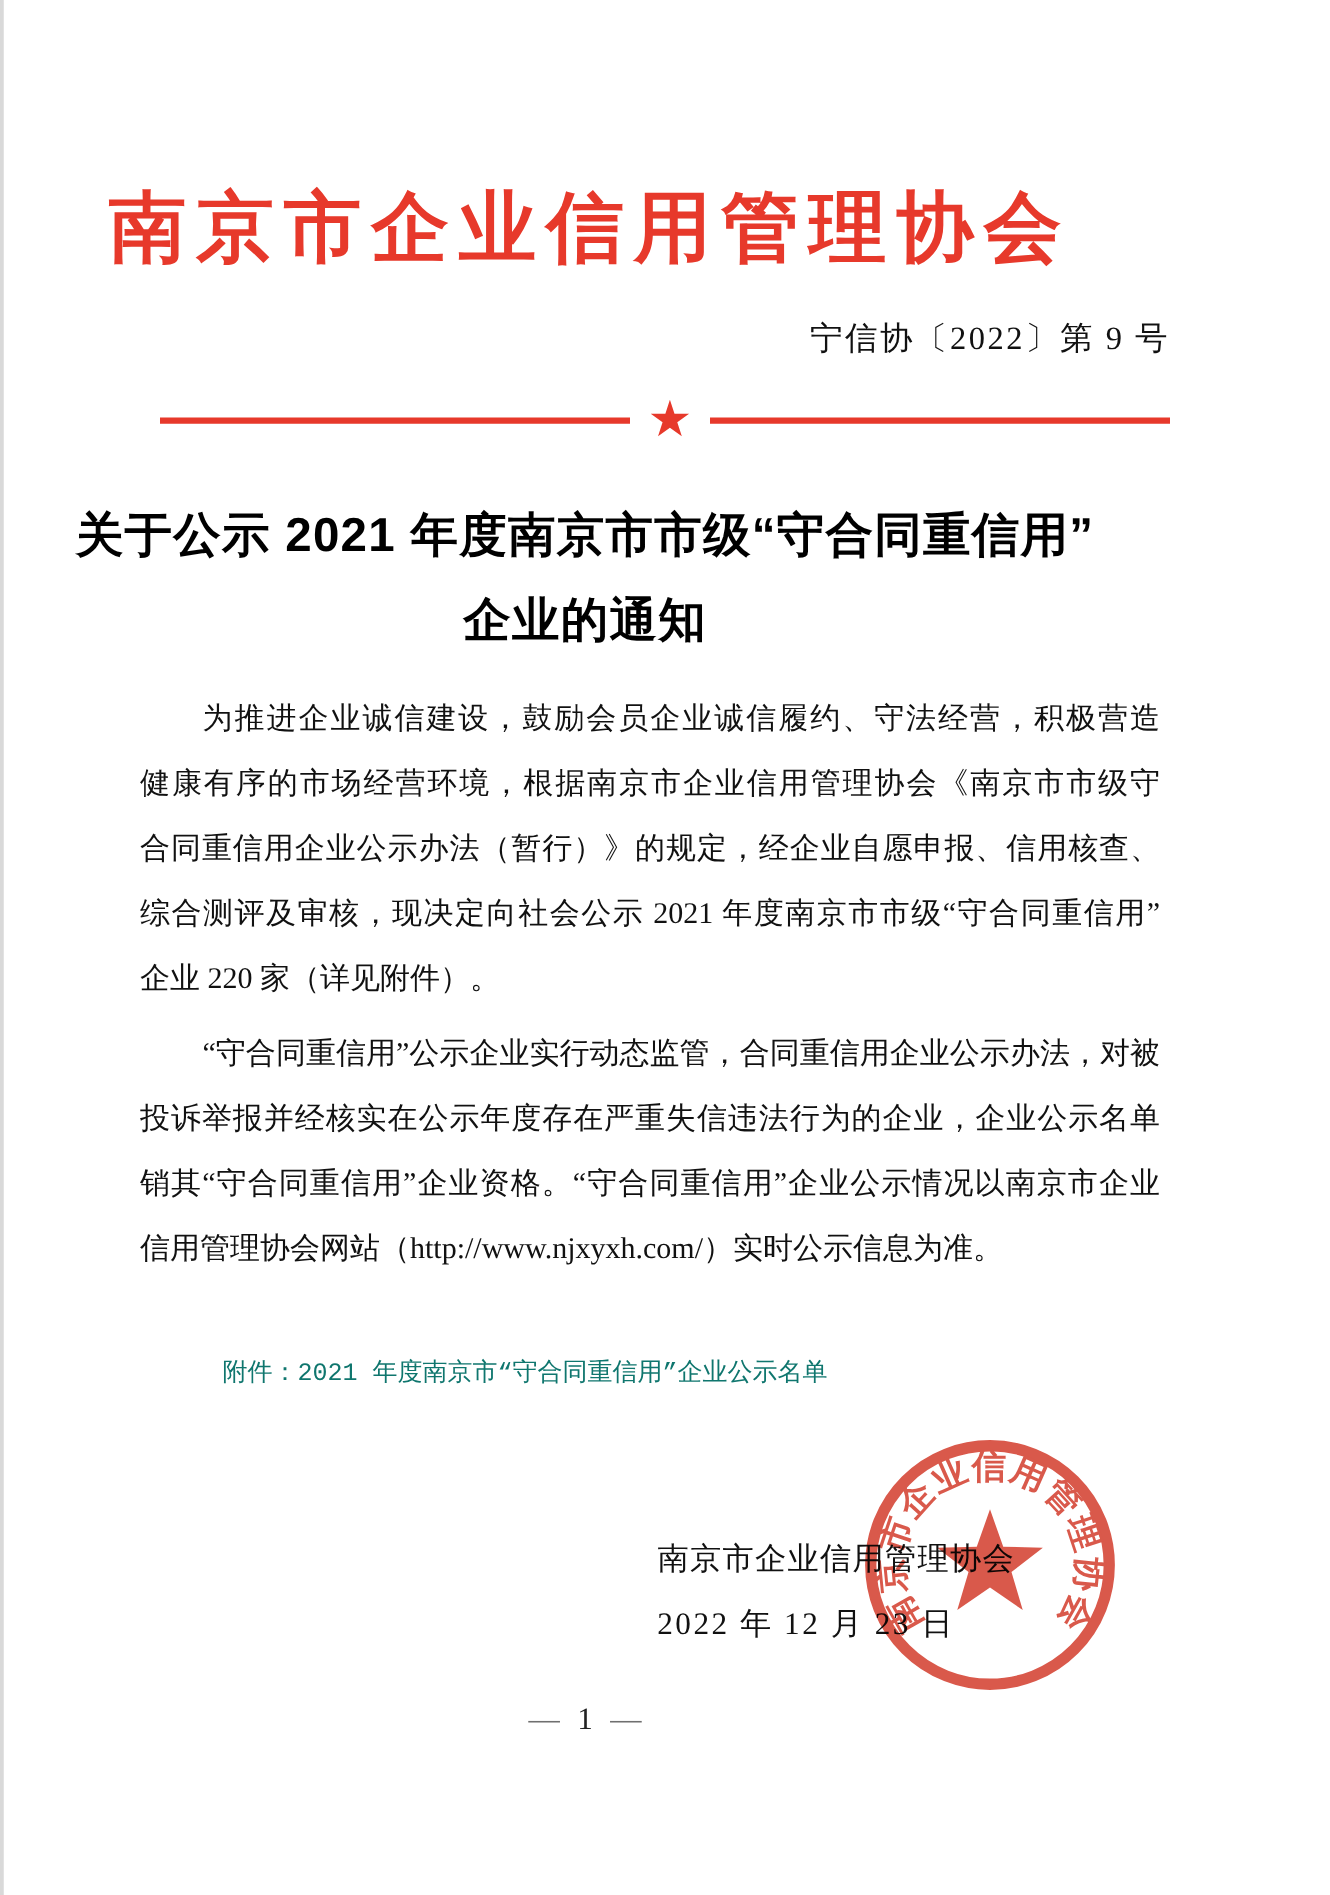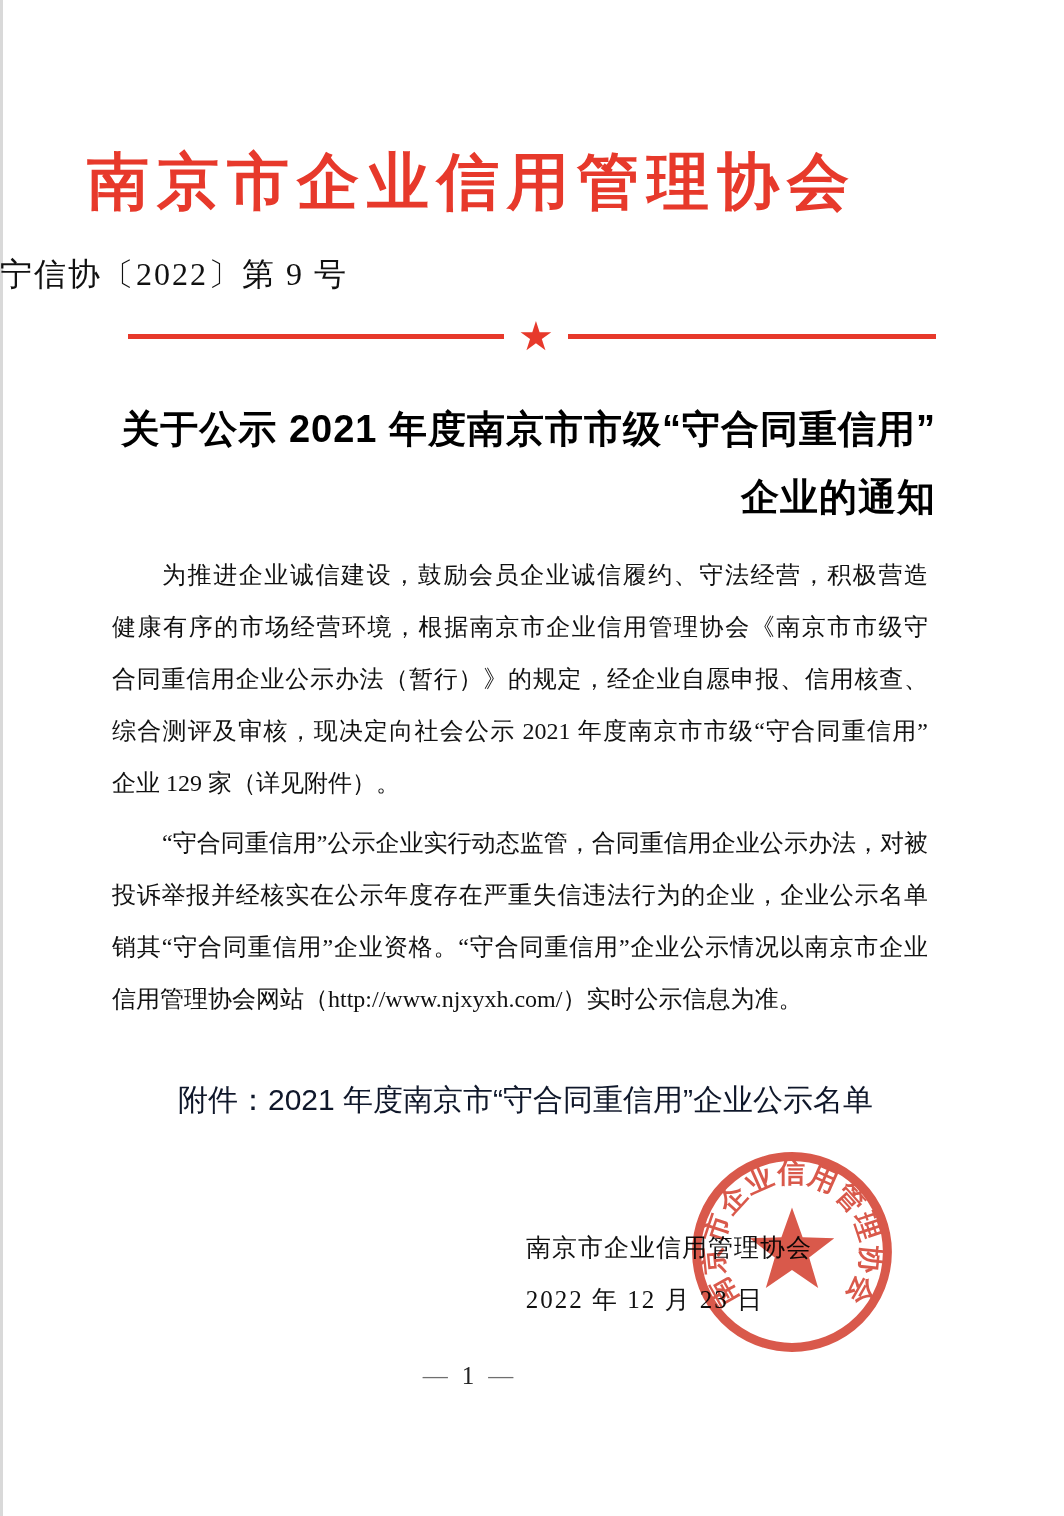--- a/index.html
+++ b/index.html
@@ -27,38 +27,38 @@
     position:absolute;top:140px;left:0;right:0;
     text-align:center;
     font-family:"Liberation Sans", sans-serif;
     font-size:62px;font-weight:800;
     letter-spacing:8px;text-indent:8px;
     color:var(--accent_red);
     white-space:nowrap;
   }
   .doc-number{
     position:absolute;top:253px;left:0;right:0;
-    text-align:left;
-    font-size:32px;letter-spacing:2px;
+    text-align:right;
+    font-size:26px;letter-spacing:2px;
     color:var(--text_black);
   }
   .divider{
     position:absolute;top:318px;left:128px;width:816px;height:36px;
     display:flex;align-items:center;
   }
   .dline{flex:1;height:5px;background:var(--accent_red);}
   .star{
     font-size:40px;line-height:36px;
     color:var(--accent_red);
     margin:0 14px;
     font-family:"DejaVu Sans", sans-serif;
   }
   .doc-title{
     position:absolute;top:395px;left:0;right:0;
-    text-align:right;
+    text-align:center;
     font-family:"Liberation Sans", sans-serif;
     font-weight:700;
     font-size:38px;line-height:68px;
     color:#000000;
     letter-spacing:1px;
   }
   .body-block{
     position:absolute;top:549px;left:112px;width:816px;
     font-size:24px;line-height:52px;
   }
@@ -66,23 +66,23 @@
   .line{
     text-align:justify;
     text-align-last:justify;
     height:52px;overflow:hidden;
   }
   .line.last{text-align-last:left;}
   .para .line:first-child{text-indent:50px;}
   .attachment{
     position:absolute;top:1074px;left:128px;width:816px;
     padding-left:50px;
-    font-size:30px;line-height:52px;
-    font-family:Liberation Sans, sans-serif;
-    color:#0f172a;
+    font-size:20px;line-height:52px;
+    font-family:Liberation Mono, monospace;
+    color:#0f766e;
   }
   .signature{
     position:absolute;top:1222px;right:124px;
     text-align:right;
     font-size:25px;line-height:52px;
   }
   .sig-org{letter-spacing:1px;}
   .sig-date{padding-right:48px;letter-spacing:2px;}
   .seal{
     position:absolute;left:686px;top:1146px;
@@ -127,21 +127,21 @@
     <div>关于公示 2021 年度南京市市级“守合同重信用”</div>
     <div>企业的通知</div>
   </div>
 
   <div class="body-block" id="paragraphs">
       <div class="para">
         <div class="line">为推进企业诚信建设，鼓励会员企业诚信履约、守法经营，积极营造</div>
         <div class="line">健康有序的市场经营环境，根据南京市企业信用管理协会《南京市市级守</div>
         <div class="line">合同重信用企业公示办法（暂行）》的规定，经企业自愿申报、信用核查、</div>
         <div class="line">综合测评及审核，现决定向社会公示 2021 年度南京市市级“守合同重信用”</div>
-        <div class="line last">企业 129 家（详见附件）。</div>
+        <div class="line last">企业 220 家（详见附件）。</div>
       </div>
       <div class="para">
         <div class="line">“守合同重信用”公示企业实行动态监管，合同重信用企业公示办法，对被</div>
         <div class="line">投诉举报并经核实在公示年度存在严重失信违法行为的企业，企业公示名单</div>
         <div class="line">销其“守合同重信用”企业资格。“守合同重信用”企业公示情况以南京市企业</div>
         <div class="line last">信用管理协会网站（http://www.njxyxh.com/）实时公示信息为准。</div>
       </div>
     </div>
 
   <div class="attachment">附件：2021 年度南京市“守合同重信用”企业公示名单</div>

